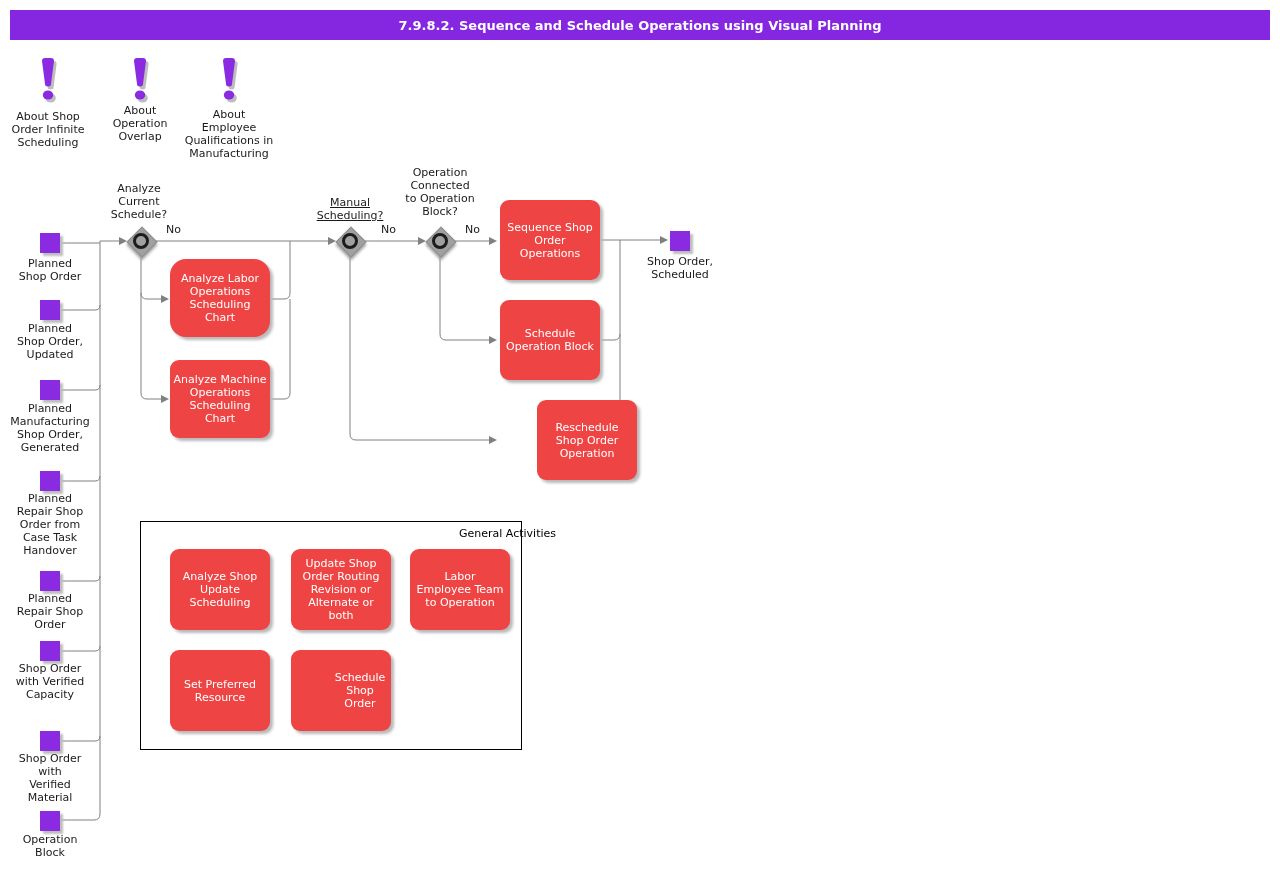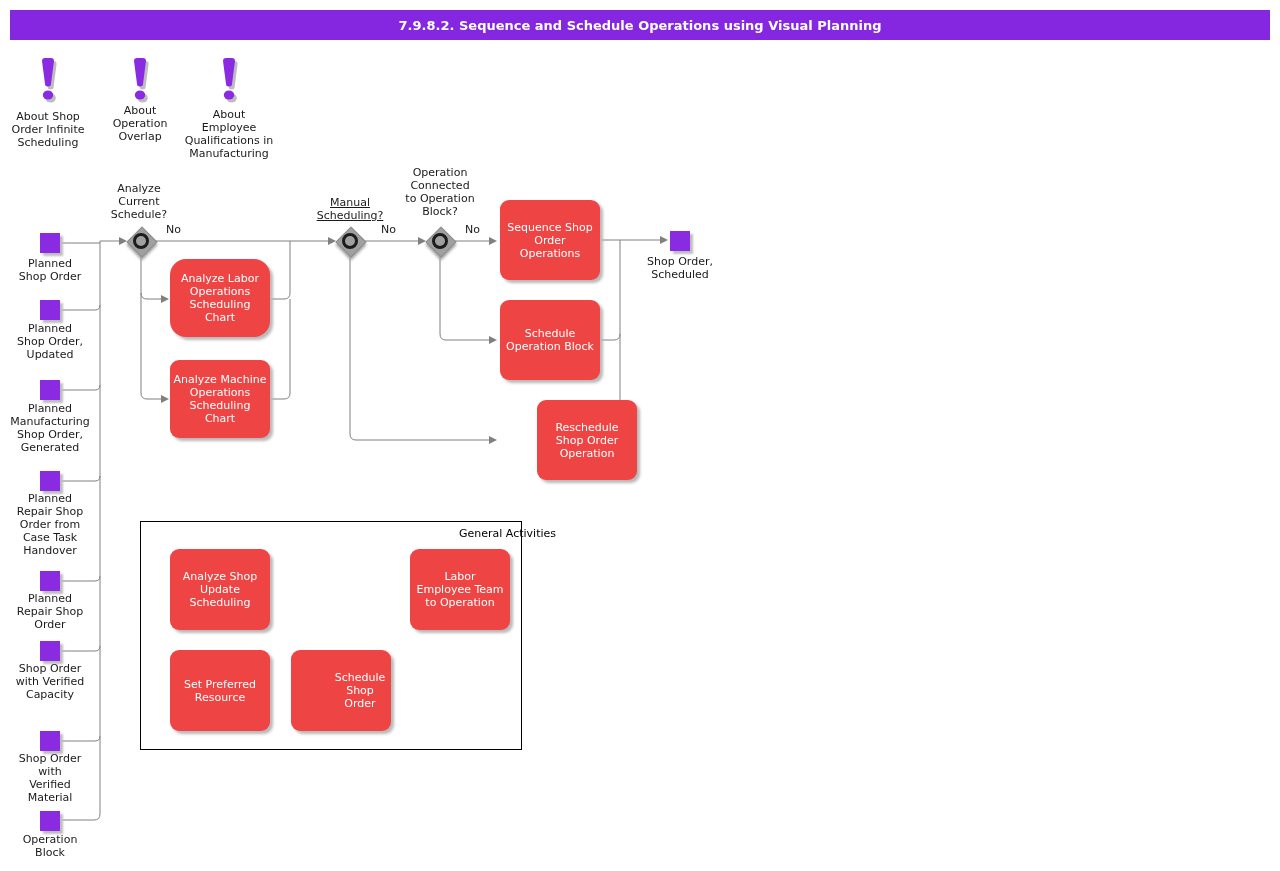--- a/index.html
+++ b/index.html
@@ -223,20 +223,25 @@
   <div class="sq" style="left:670px;top:231px;"></div>
   <div class="lbl" style="left:630px;top:255px;width:100px;">Shop Order,
 Scheduled</div>
 
   <div class="gabox"></div>
   <div class="ga-title">General Activities</div>
 
   <div class="gbox" style="left:170px;top:549px;height:81px;">Analyze Shop
 Update
 Scheduling</div>
+  <div class="gbox" style="left:291px;top:549px;height:81px;">Update Shop
+Order Routing
+Revision or
+Alternate or
+both</div>
   <div class="gbox" style="left:410px;top:549px;height:81px;">Labor
 Employee Team
 to Operation</div>
   <div class="gbox" style="left:170px;top:650px;height:81px;">Set Preferred
 Resource</div>
   <div class="gbox" style="left:291px;top:650px;height:81px;padding-left:40px;">Schedule Shop
 Order</div>
 
 </div>
 

